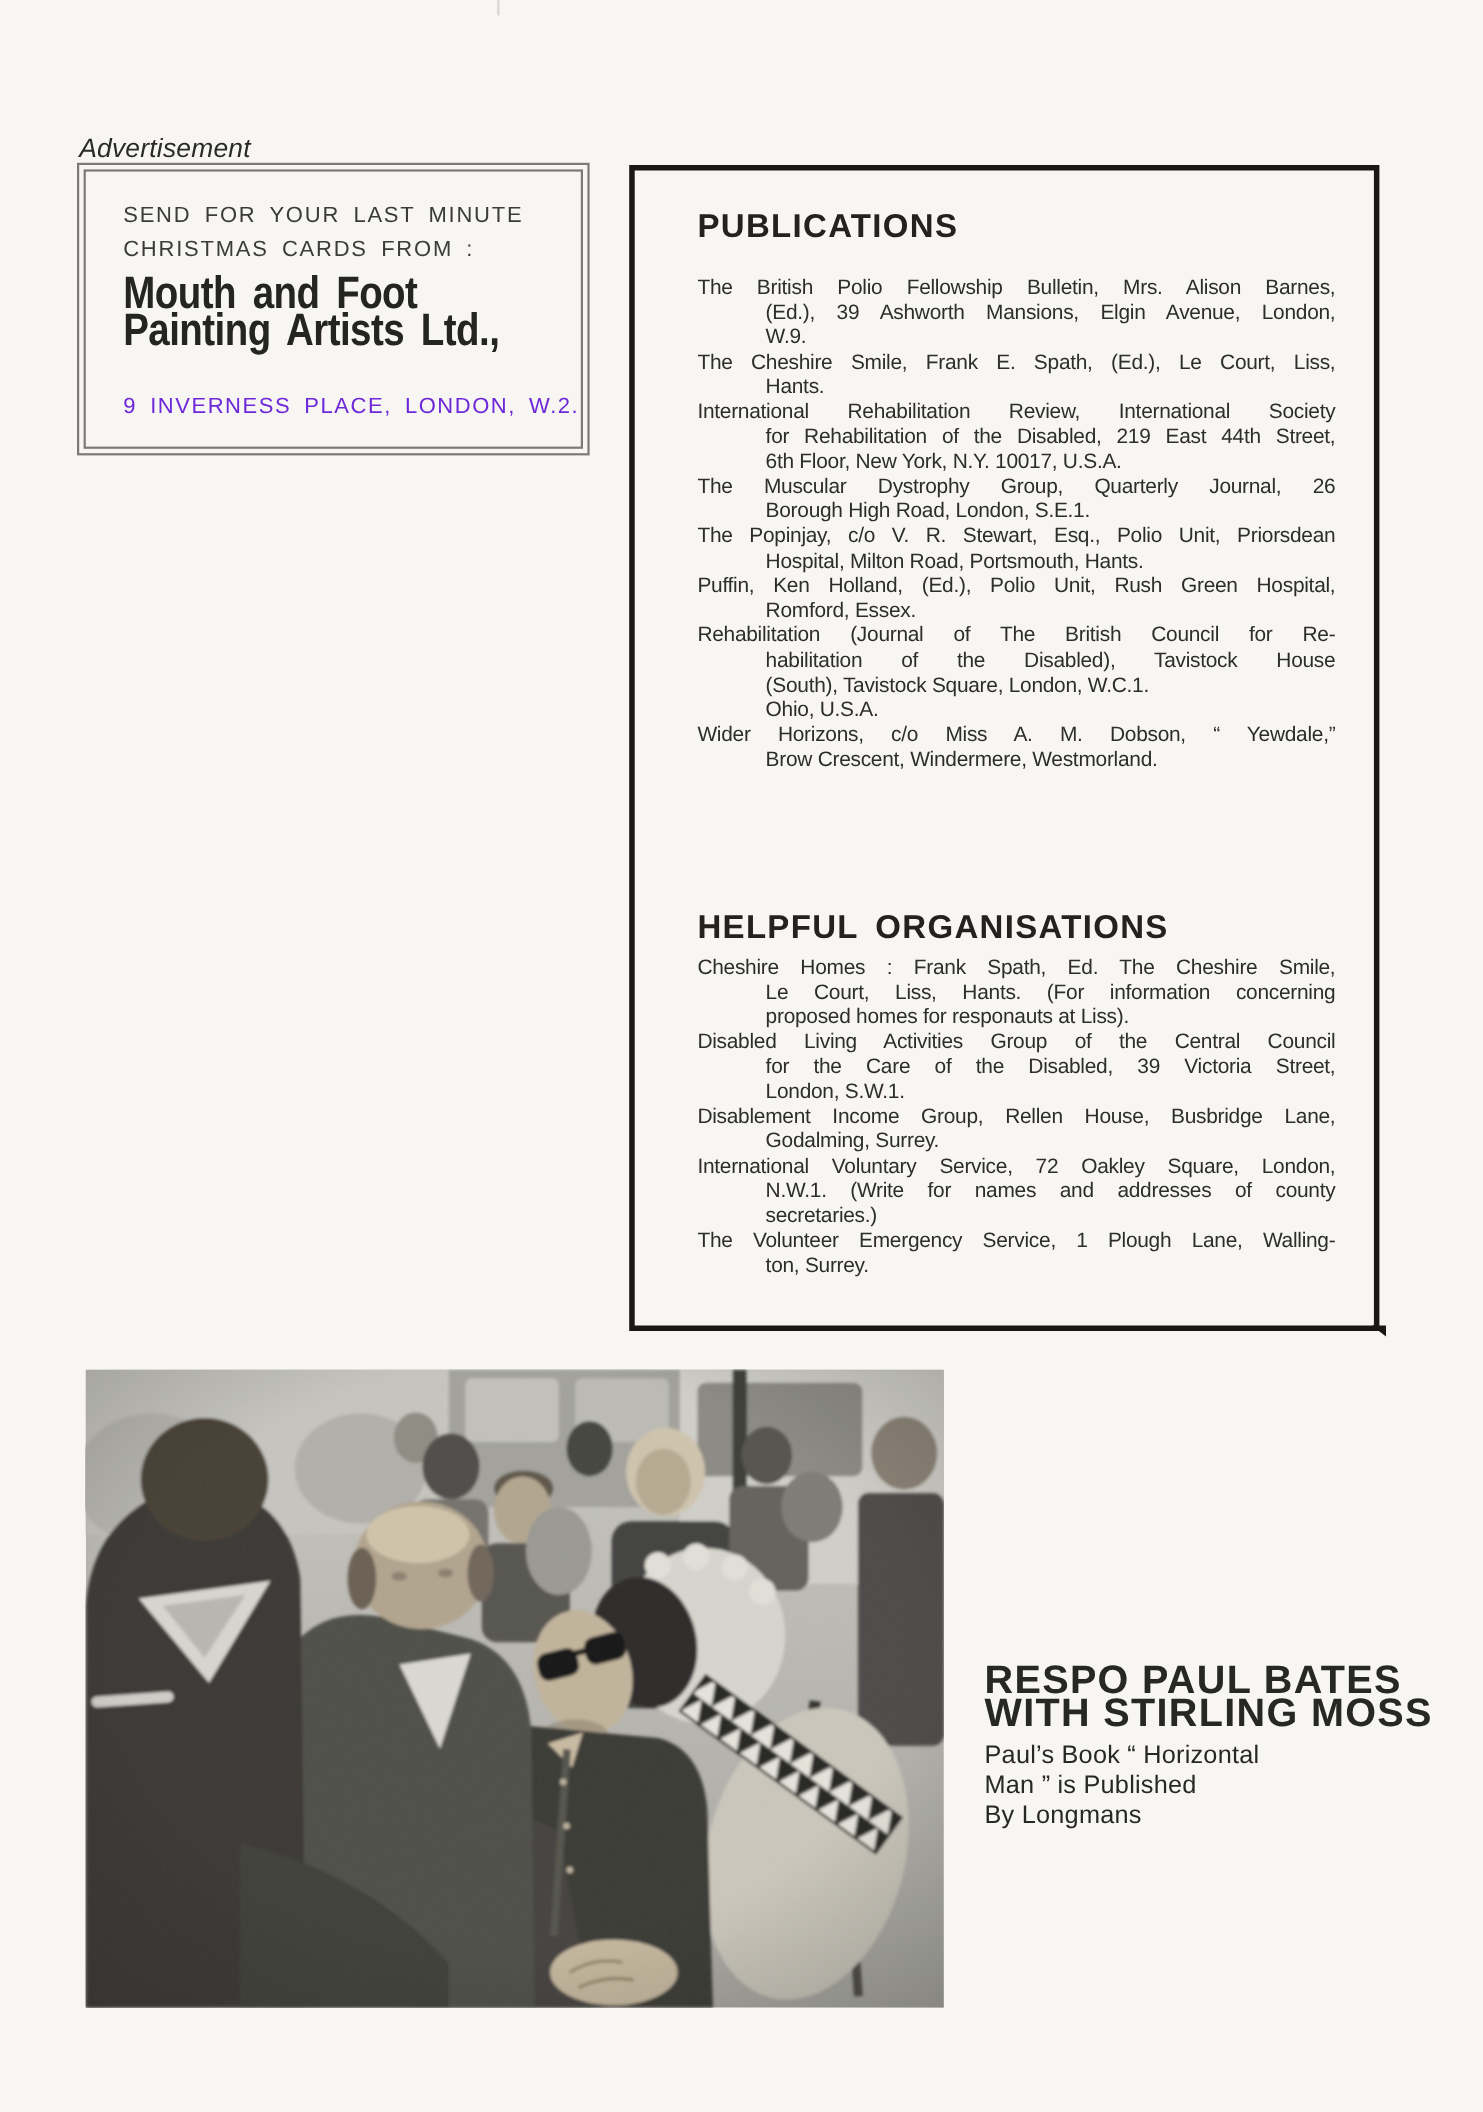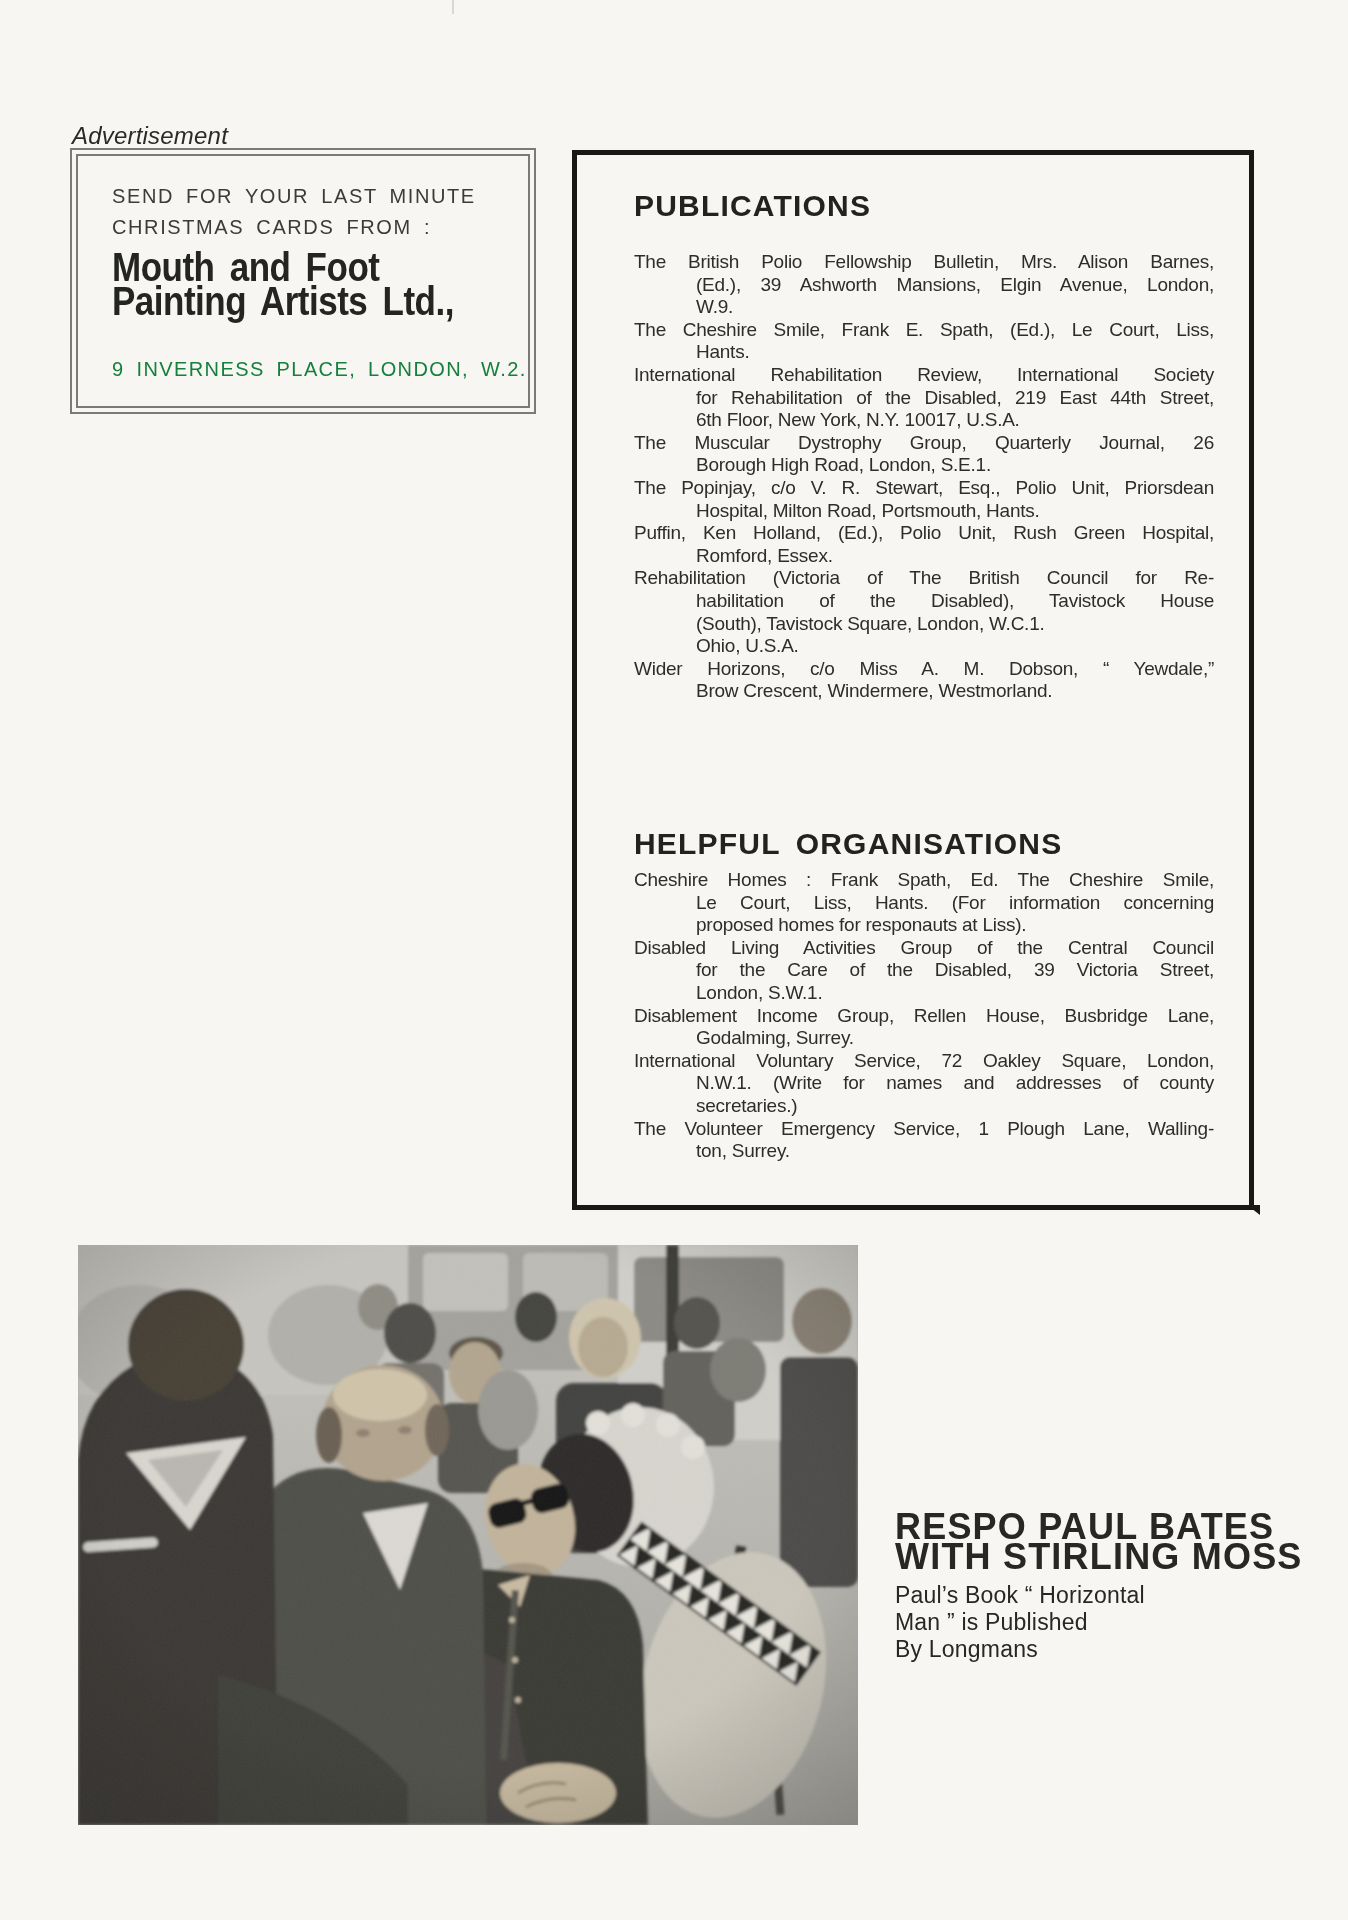--- a/index.html
+++ b/index.html
@@ -10,21 +10,21 @@
 
   
   .adv-label{position:absolute;left:72px;top:122px;font-style:italic;font-size:24px;color:#2a2a28;letter-spacing:.2px;}
   .ad-box{position:absolute;left:70px;top:148px;width:466px;height:266px;
           border:2px solid #7b7a76;padding:4px;box-sizing:border-box;}
   .ad-inner{border:2px solid #7b7a76;width:100%;height:100%;box-sizing:border-box;position:relative;}
   .ad-headline{position:absolute;left:34px;top:25px;}
   .ad-headline div{white-space:nowrap;font-size:20px;line-height:31px;letter-spacing:1.6px;word-spacing:5px;color:#3b3b39;}
   .ad-company{position:absolute;left:34px;top:93px;transform:scaleY(1.18);transform-origin:left top;}
   .ad-company div{white-space:nowrap;font-size:35px;line-height:29px;font-weight:bold;letter-spacing:-.5px;word-spacing:6px;color:#242422;}
-  .ad-address{position:absolute;left:34px;top:202px;font-size:20px;letter-spacing:1.4px;word-spacing:5px;color:#15803d;white-space:nowrap;}
+  .ad-address{position:absolute;left:34px;top:202px;font-size:20px;letter-spacing:1.4px;word-spacing:5px;color:#6d28d9;white-space:nowrap;}
 
   
   .pub-box{position:absolute;left:572px;top:150px;width:682px;height:1060px;
            border:5px solid #191816;box-sizing:border-box;padding-left:34px;}
   .pub-box::after{content:"";position:absolute;right:-11px;bottom:-10px;
            border-left:13px solid transparent;border-top:10px solid #191816;}
   .panel-heading{position:absolute;left:57px;margin:0;font-size:30px;font-weight:bold;
            letter-spacing:1.2px;word-spacing:6px;color:#232220;white-space:nowrap;}
   .pub-heading{top:34px;}
   .org-heading{top:672px;}
@@ -91,21 +91,21 @@
         </div>
         <div class="entry">
           <div class="line">The Popinjay, c/o V. R. Stewart, Esq., Polio Unit, Priorsdean</div>
           <div class="line cont">Hospital, Milton Road, Portsmouth, Hants.</div>
         </div>
         <div class="entry">
           <div class="line">Puffin, Ken Holland, (Ed.), Polio Unit, Rush Green Hospital,</div>
           <div class="line cont">Romford, Essex.</div>
         </div>
         <div class="entry">
-          <div class="line">Rehabilitation (Victoria of The British Council for Re-</div>
+          <div class="line">Rehabilitation (Journal of The British Council for Re-</div>
           <div class="line cont">habilitation of the Disabled), Tavistock House</div>
           <div class="line cont">(South), Tavistock Square, London, W.C.1.</div>
         </div>
         <div class="entry">
           <div class="line cont">Ohio, U.S.A.</div>
         </div>
         <div class="entry">
           <div class="line">Wider Horizons, c/o Miss A. M. Dobson, “ Yewdale,”</div>
           <div class="line cont">Brow Crescent, Windermere, Westmorland.</div>
         </div>

